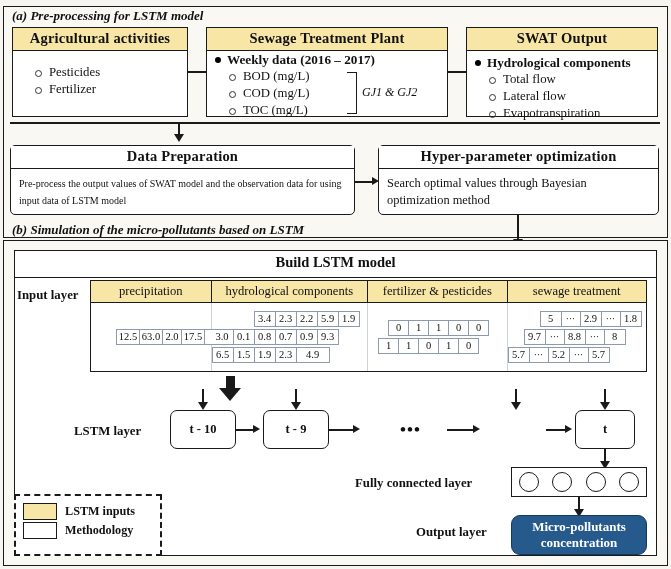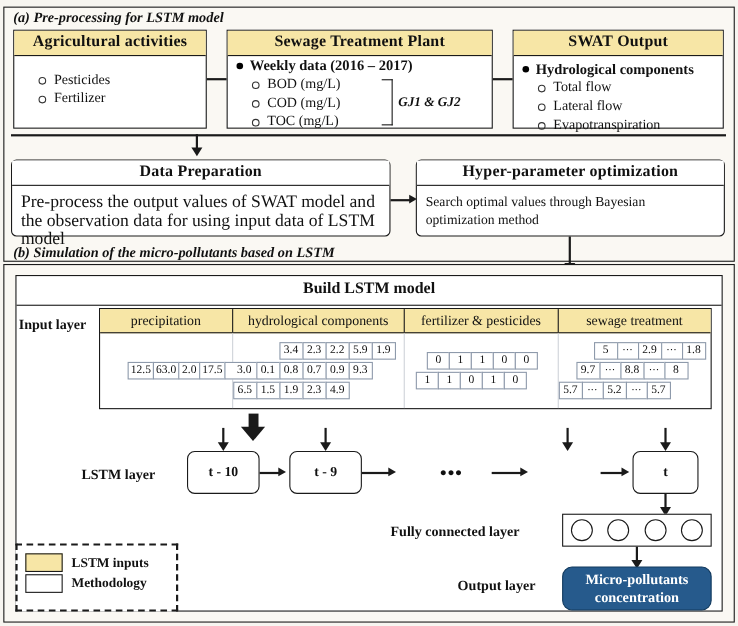--- a/index.html
+++ b/index.html
@@ -173,21 +173,21 @@
       <div class="sub-li">
         <span class="dot-o"></span>
         <span>COD (mg/L)</span>
       </div>
       <div class="sub-li">
         <span class="dot-o"></span>
         <span>TOC (mg/L)</span>
       </div>
 
       <div class="abs" style="left:140px;top:21px;width:10px;height:42px;border:1.4px solid #1a1a1a;border-left:none;"></div>
-      <div class="abs gj" style="left:155px;top:33px;font-weight:bold;">GJ1 &amp; GJ2</div>
+      <div class="abs gj" style="left:155px;top:33px;">GJ1 &amp; GJ2</div>
     </div>
   </div>
 
   <div class="card abs" style="left:466px;top:27px;width:192px;height:90px;">
     <div class="card-hd">SWAT Output</div>
     <div class="card-bd" style="padding-top:3px;">
       <div class="bullet-filled">
         <span class="dot-f"></span>
         <span>Hydrological components</span>
       </div>
@@ -208,21 +208,21 @@
 
   <div class="abs hline" style="left:188px;top:71px;width:18px;height:1.6px;"></div>
   <div class="abs hline" style="left:448px;top:71px;width:18px;height:1.6px;"></div>
 
   <div class="abs hline" style="left:10px;top:122px;width:650px;height:2px;"></div>
   <div class="abs vline" style="left:178px;top:122px;width:1.8px;height:14px;"></div>
   <div class="abs arrowdown" style="left:174px;top:134px;"></div>
 
   <div class="card abs" style="left:10px;top:145px;width:345px;height:70px;border-radius:5px;">
     <div class="card-hd" style="background:#fff;">Data Preparation</div>
-    <div class="card-bd" style="padding-top:6px;font-size:16px;line-height:17px;">Pre-process the output values of SWAT model and the observation data for using input data of LSTM model</div>
+    <div class="card-bd" style="padding-top:6px;font-size:10px;line-height:17px;">Pre-process the output values of SWAT model and the observation data for using input data of LSTM model</div>
   </div>
 
   <div class="abs hline" style="left:355px;top:181px;width:19px;height:1.6px;"></div>
   <div class="abs arrowright" style="left:372px;top:177px;"></div>
 
   <div class="card abs" style="left:378px;top:145px;width:281px;height:70px;border-radius:5px;">
     <div class="card-hd" style="background:#fff;">Hyper-parameter optimization</div>
     <div class="card-bd" style="padding-top:6px;font-size:12.4px;line-height:17px;">Search optimal values through Bayesian optimization method</div>
   </div>
 
@@ -272,21 +272,21 @@
           <div class="cell" style="width:22px;">0.8</div>
           <div class="cell" style="width:22px;">0.7</div>
           <div class="cell" style="width:22px;">0.9</div>
           <div class="cell" style="width:22px;">9.3</div>
         </div>
         <div class="cellrow" style="left:0px;top:44px;">
           <div class="cell" style="width:22px;">6.5</div>
           <div class="cell" style="width:22px;">1.5</div>
           <div class="cell" style="width:22px;">1.9</div>
           <div class="cell" style="width:22px;">2.3</div>
-          <div class="cell" style="width:22px;">4.9</div>
+          <div class="cell" style="width:34px;">4.9</div>
         </div>
       </div>
 
       <div style="width:140px;">
         <div class="cellrow" style="left:20px;top:17px;">
           <div class="cell" style="width:21px;">0</div>
           <div class="cell" style="width:21px;">1</div>
           <div class="cell" style="width:21px;">1</div>
           <div class="cell" style="width:21px;">0</div>
           <div class="cell" style="width:21px;">0</div>

